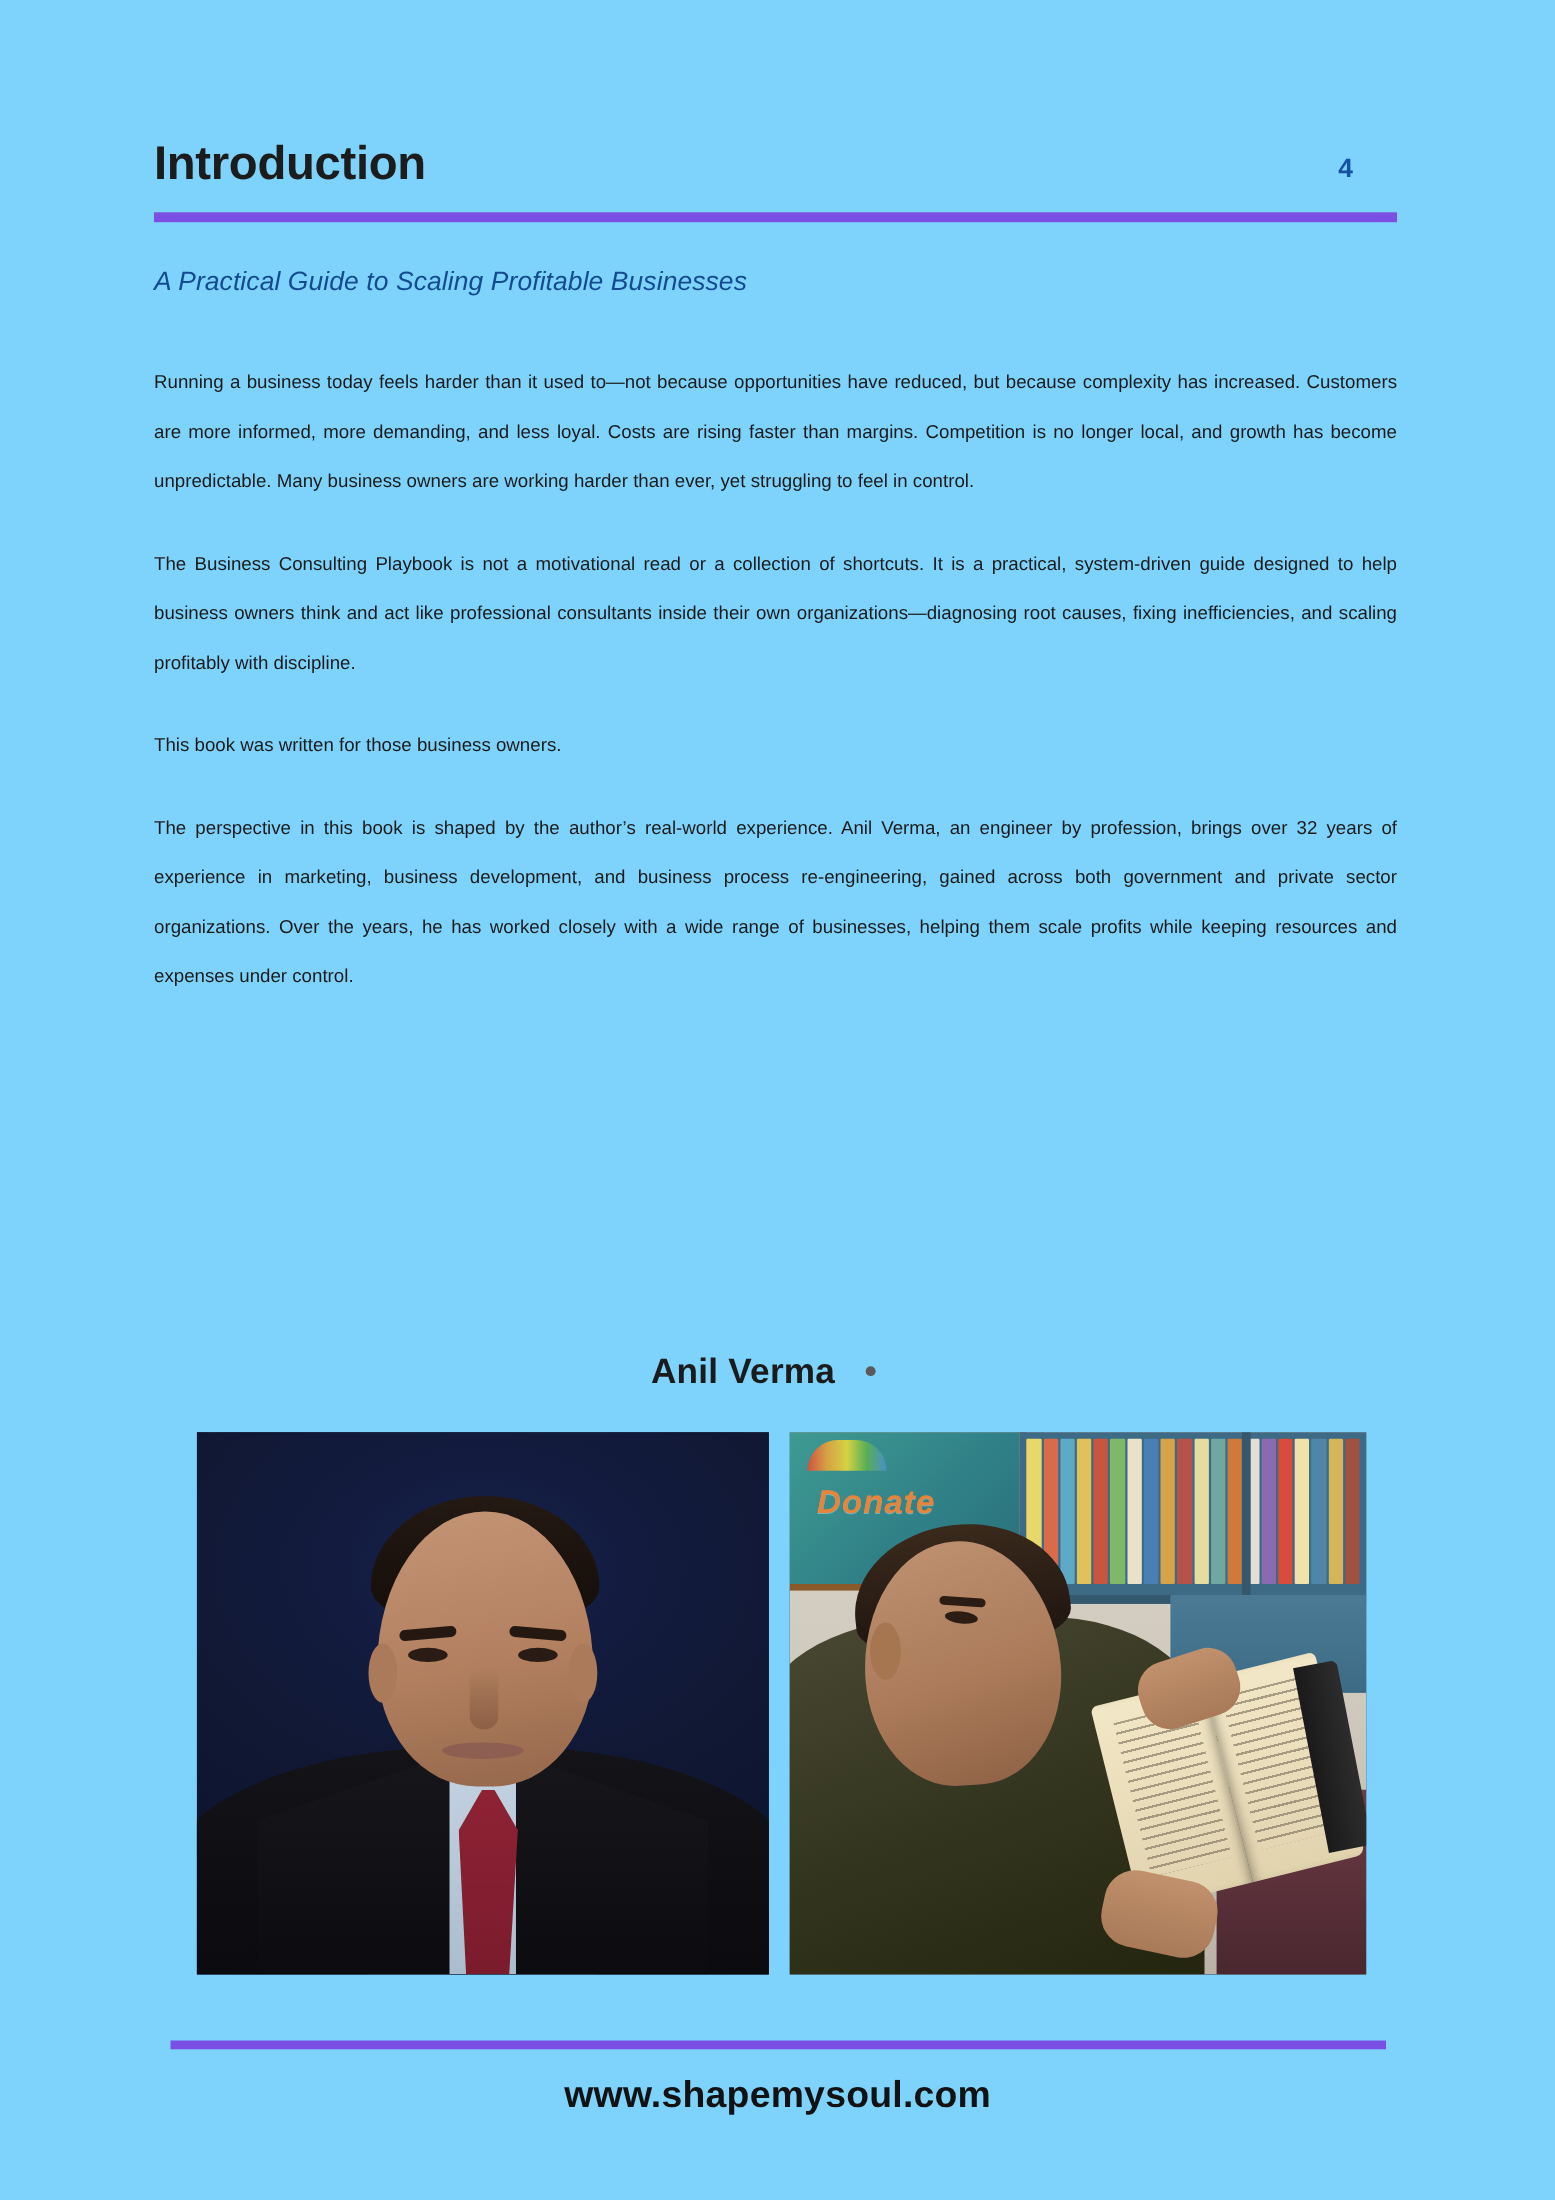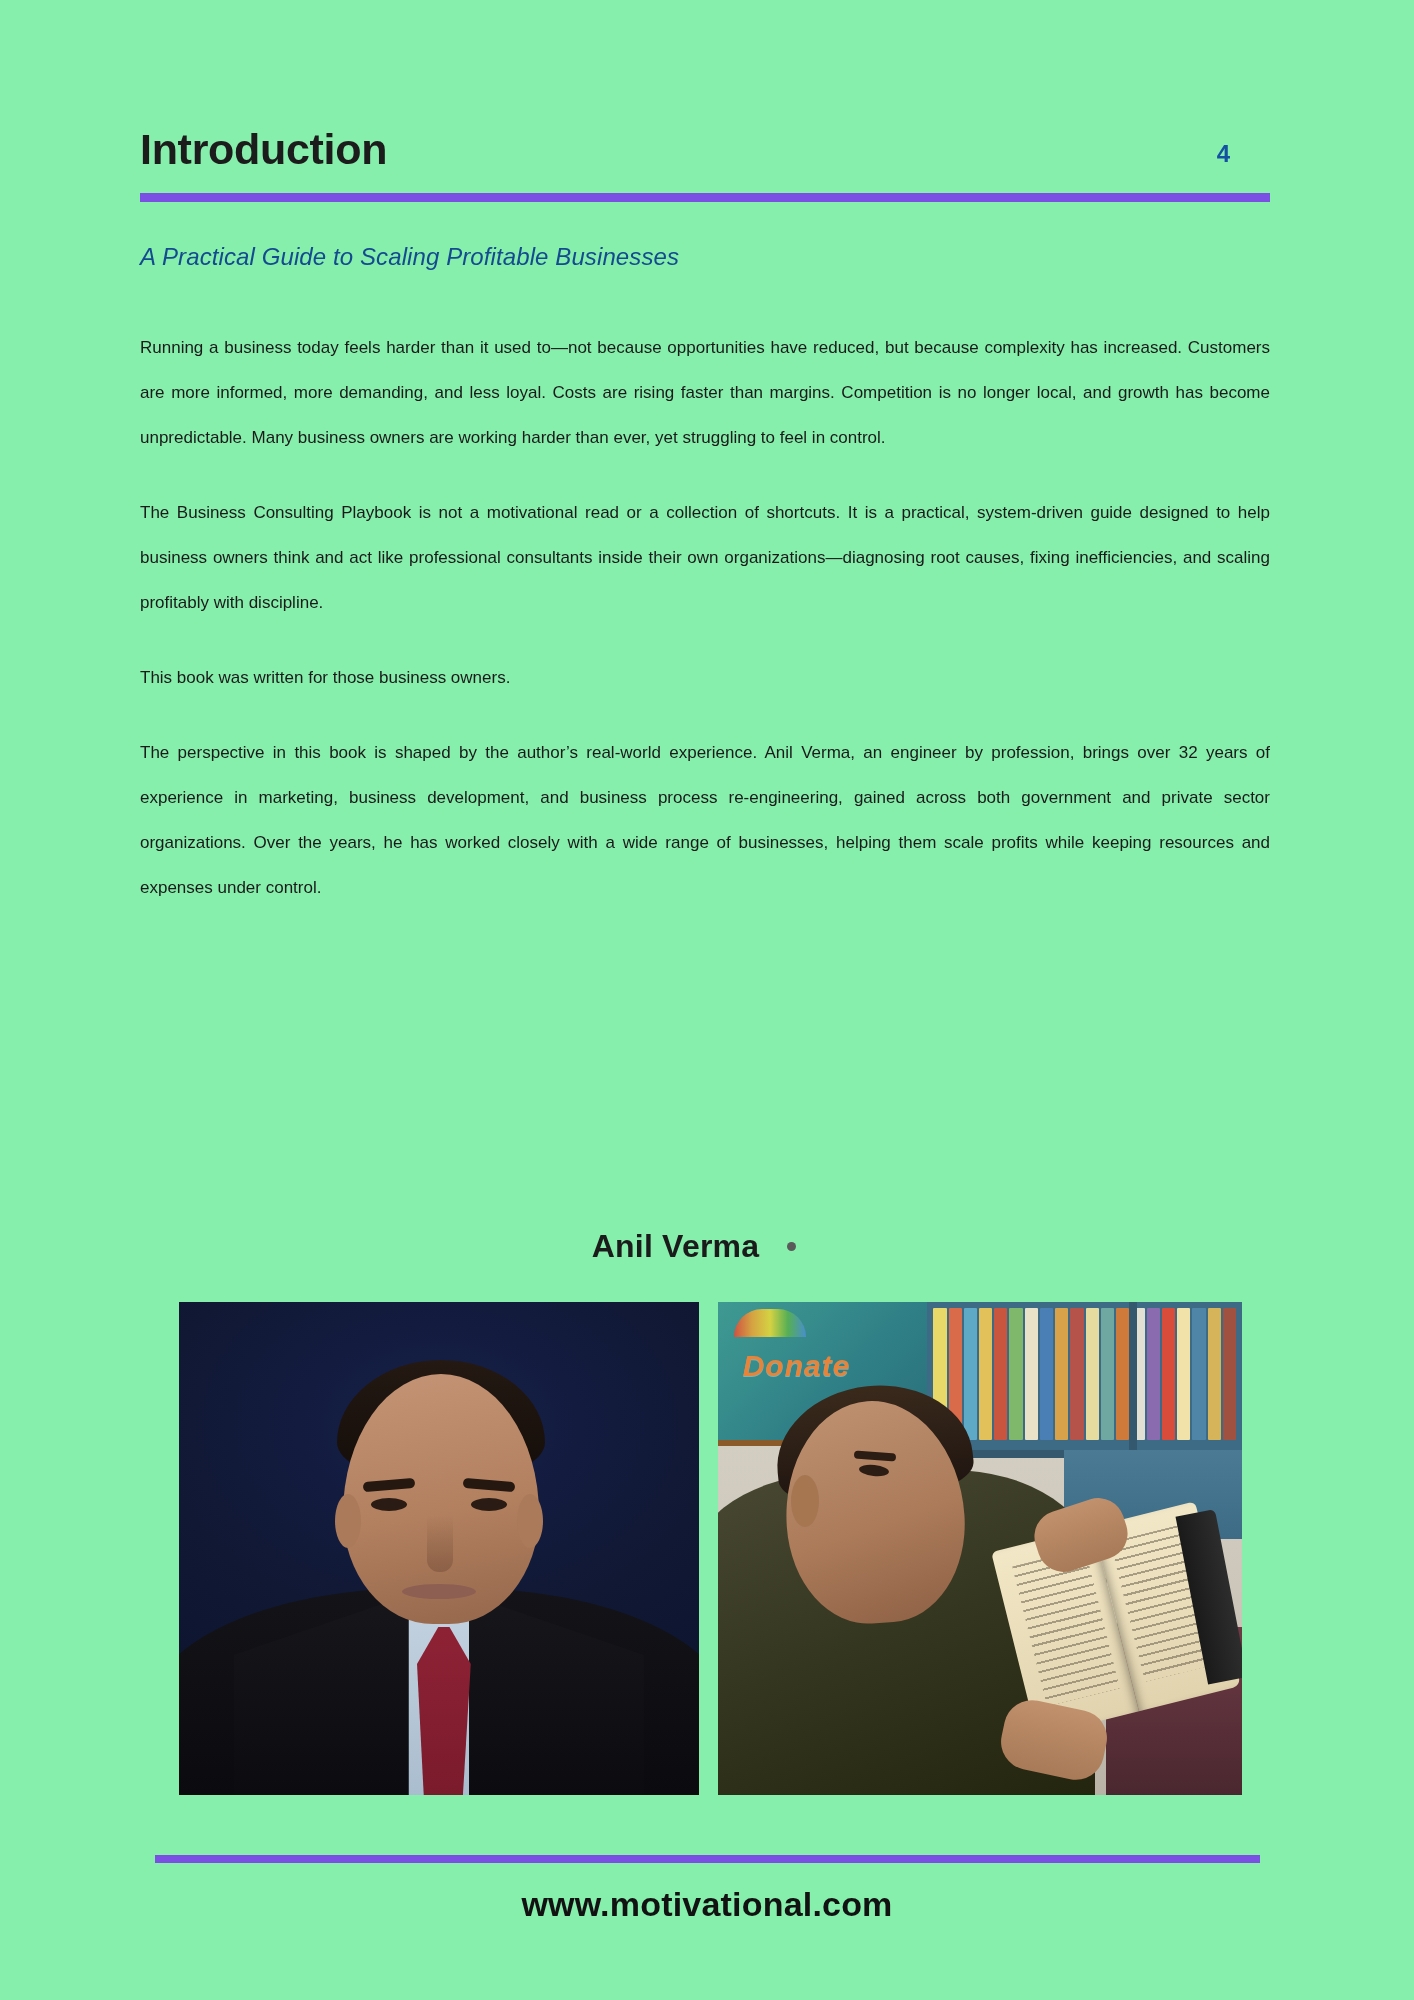--- a/index.html
+++ b/index.html
@@ -8,21 +8,21 @@
     background: #ffffff;
   }
   body {
     font-family: "Liberation Sans", sans-serif;
     -webkit-font-smoothing: antialiased;
   }
   .page {
     position: relative;
     width: 1414px;
     height: 2000px;
-    background: #86efac;
+    background: #7dd3fc;
     overflow: hidden;
     box-sizing: border-box;
   }
 
   
   .header {
     position: absolute;
     left: 140px;
     top: 128px;
     width: 1130px;
@@ -491,15 +491,15 @@
         <div class="rd-text-lines right"></div>
         <div class="rd-spine"></div>
       </div>
       <div class="rd-hand-top"></div>
       <div class="rd-hand-bottom"></div>
     </div>
 
   </div>
 
   <div class="rule-bottom"></div>
-  <div class="footer-url">www.motivational.com</div>
+  <div class="footer-url">www.shapemysoul.com</div>
 
 </div>
 
 </body></html>

